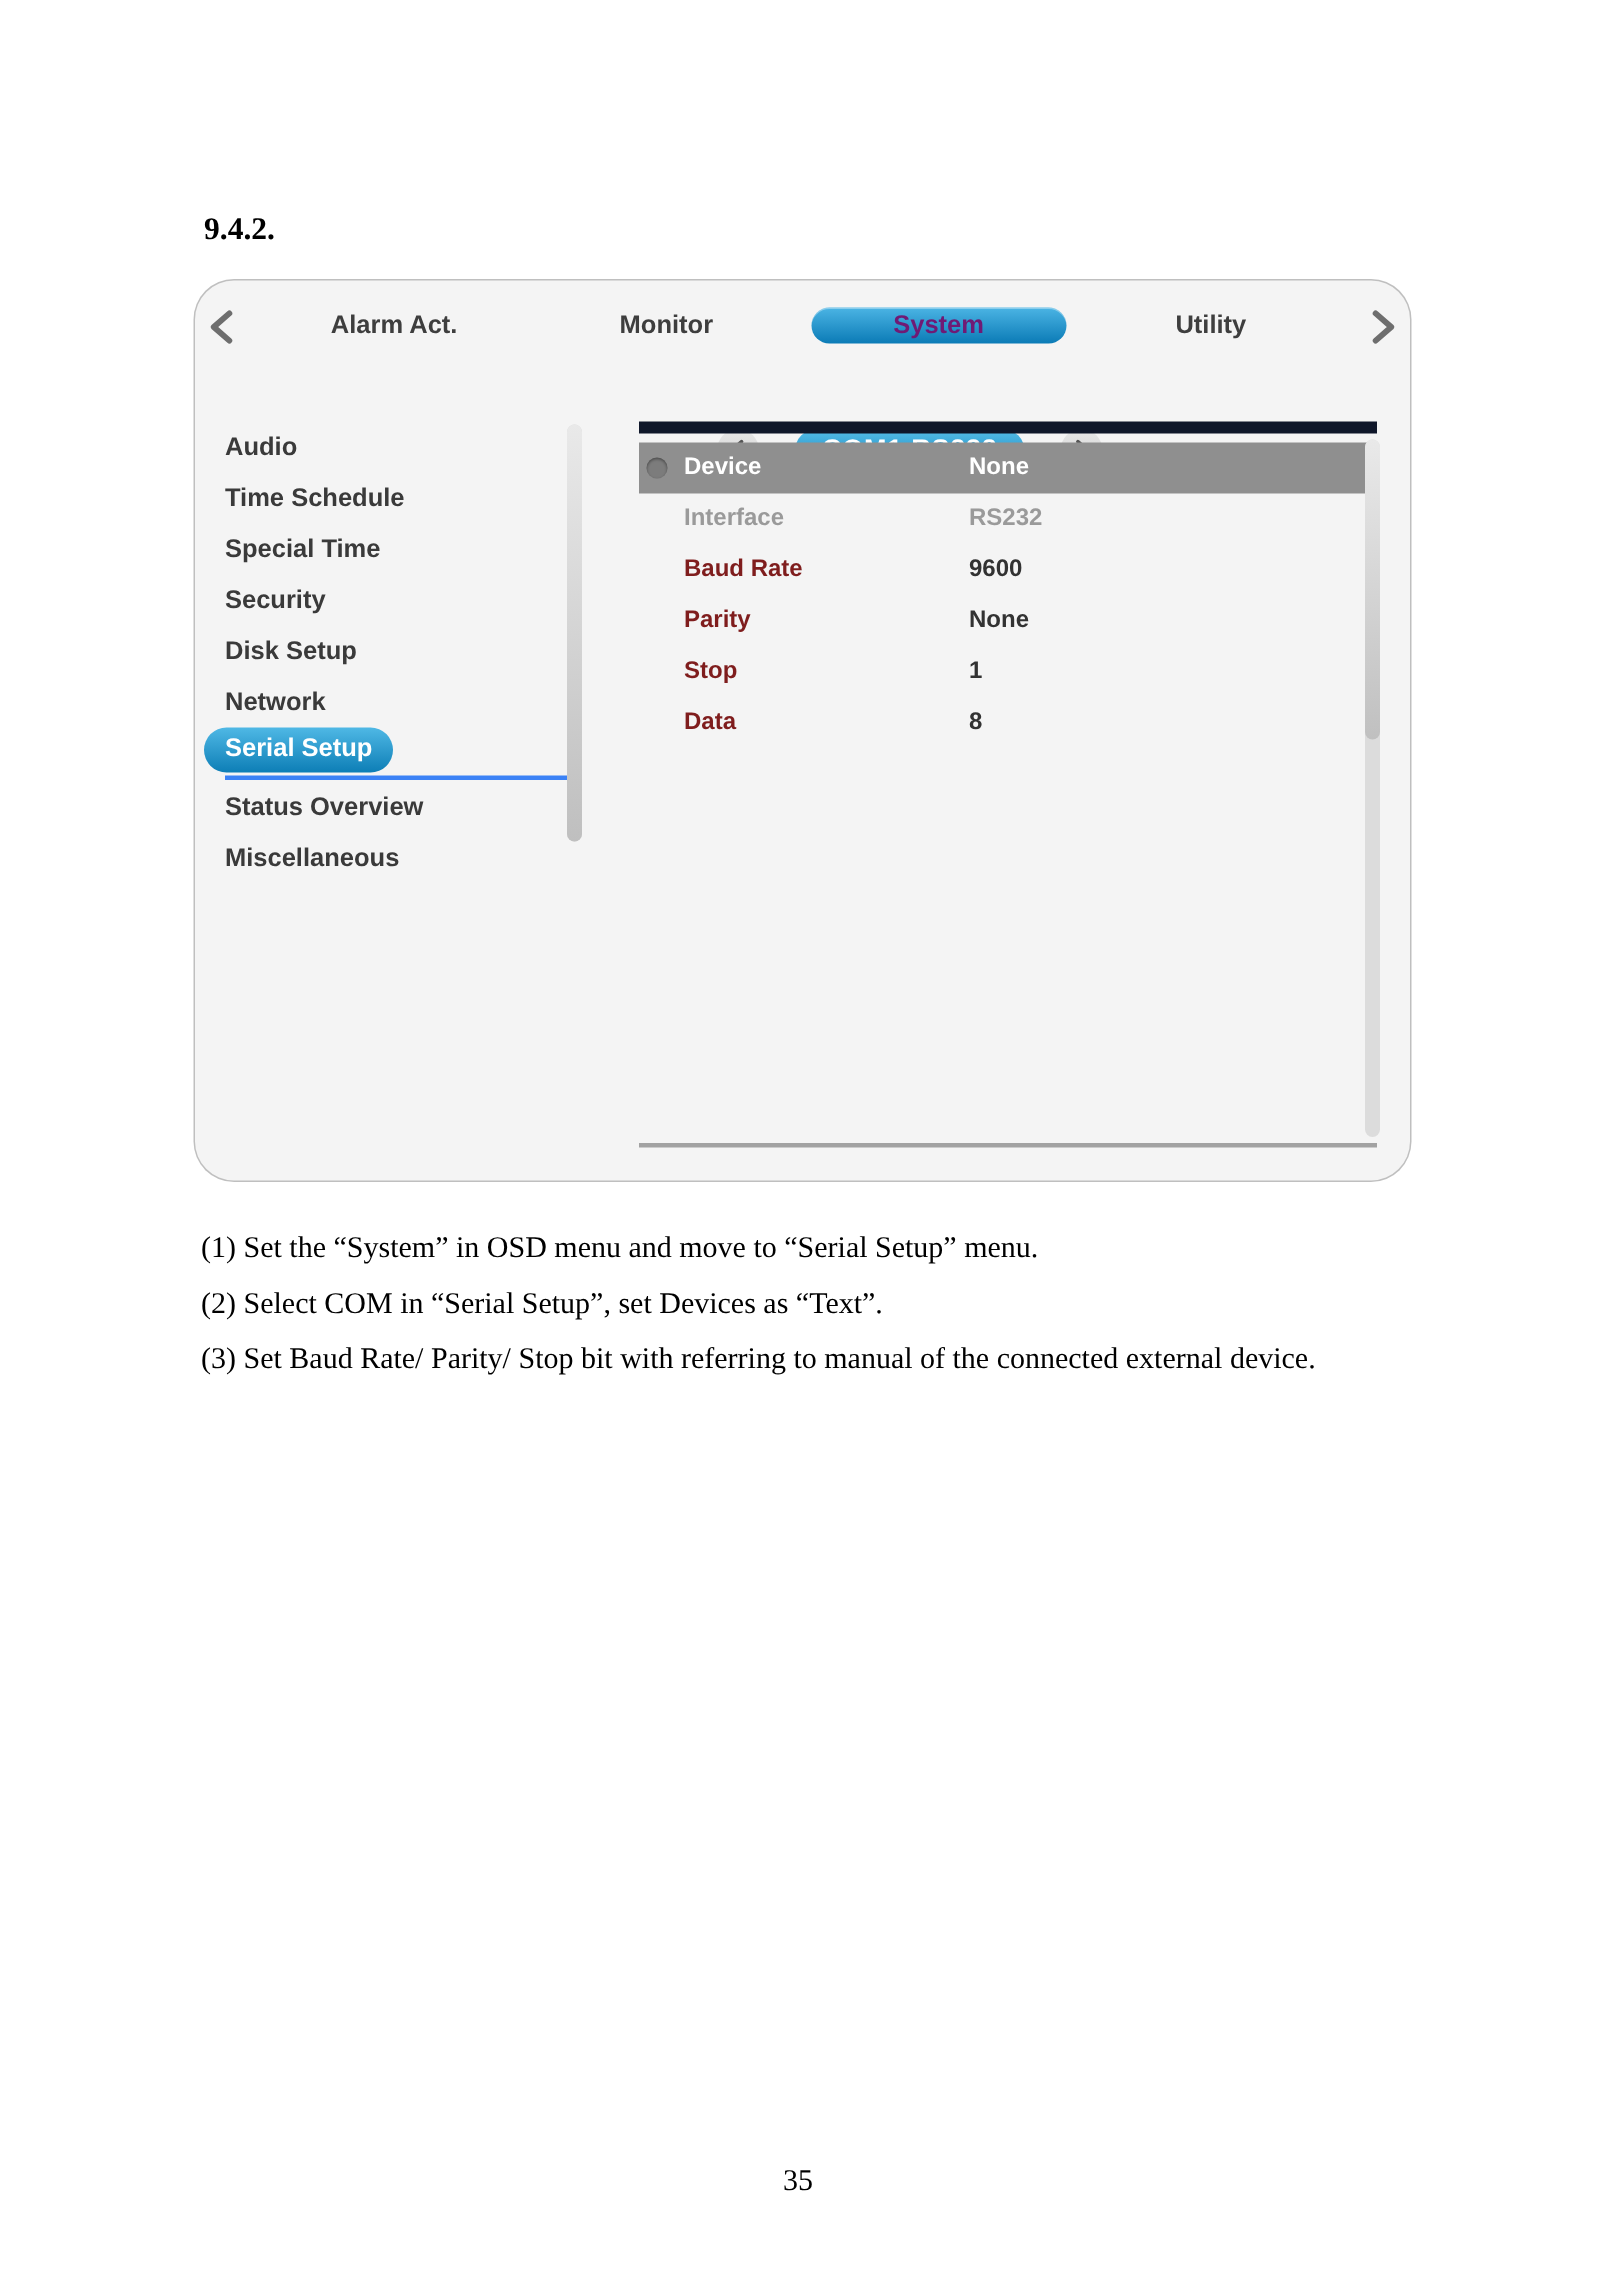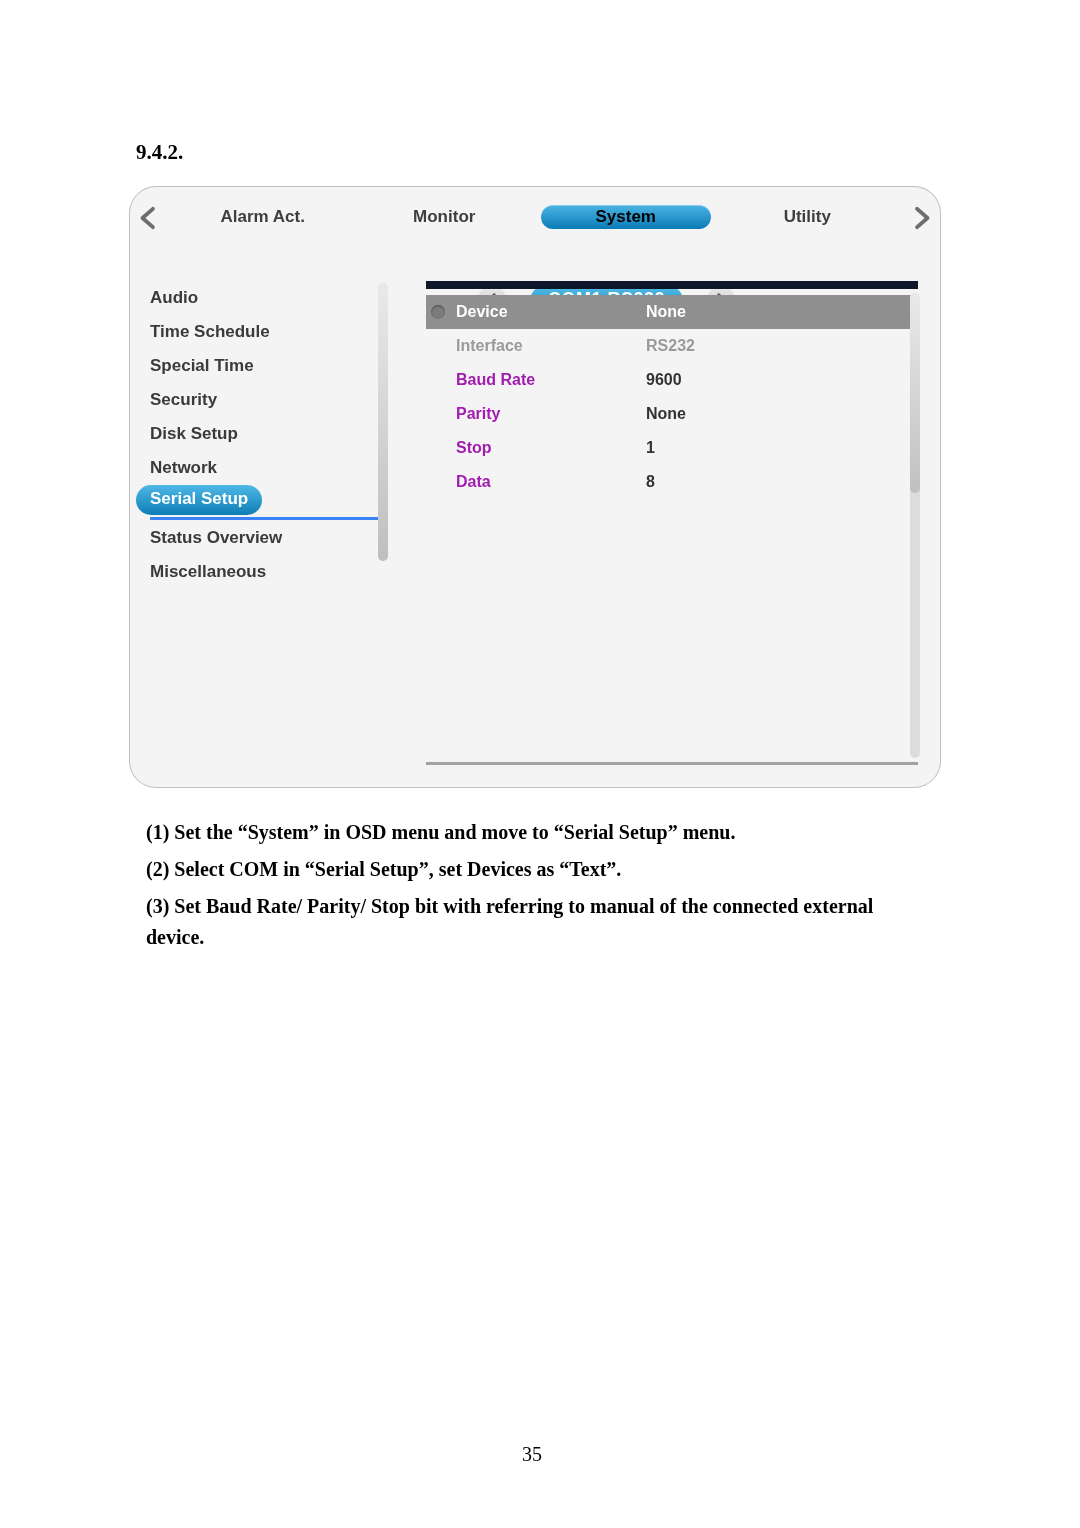--- a/index.html
+++ b/index.html
@@ -65,21 +65,21 @@
   }
   .tab {
     flex: 1;
     text-align: center;
     font-weight: bold;
     font-size: 17px;
     color: #3e3e3e;
     position: relative;
   }
   .tab.active {
-    color: #000000;
+    color: #701a75;
   }
   .tab.active::before {
     content: "";
     position: absolute;
     left: 6px; right: 6px; top: -2px; bottom: -2px;
     background: linear-gradient(#4bb4e4, #0b7bb6);
     border-radius: 18px;
     z-index: -1;
     box-shadow: inset 0 1px 0 rgba(255,255,255,.35);
   }
@@ -182,21 +182,21 @@
   .bullet-circle {
     width: 14px; height: 14px;
     border-radius: 50%;
     background: #7c7c7c;
     box-shadow: inset 0 1px 2px rgba(0,0,0,.4);
   }
   .row .lbl {
     width: 190px;
     font-weight: bold;
     font-size: 16px;
-    color: #a21caf;
+    color: #7f1d1d;
     padding-left: 6px;
   }
   .row .val {
     font-weight: bold;
     font-size: 16px;
     color: #323232;
   }
   .row.disabled .lbl, .row.disabled .val { color: #9a9a9a; }
   .row.highlight {
     background: #8f8f8f;
@@ -217,21 +217,21 @@
     background: linear-gradient(#e9e9e9,#c0c0c0);
     border-radius: 5px;
   }
 
   
   .bodytext {
     margin-top: 30px;
     font-size: 20px;
     line-height: 1.55;
   }
-  .bodytext p { margin: 6px 16px; font-weight: bold; }
+  .bodytext p { margin: 6px 4px; }
   .page-number {
     position: absolute;
     bottom: 62px;
     left: 0; right: 16px;
     text-align: center;
     font-size: 20px;
   }
 </style>
 </head>
 <body>

